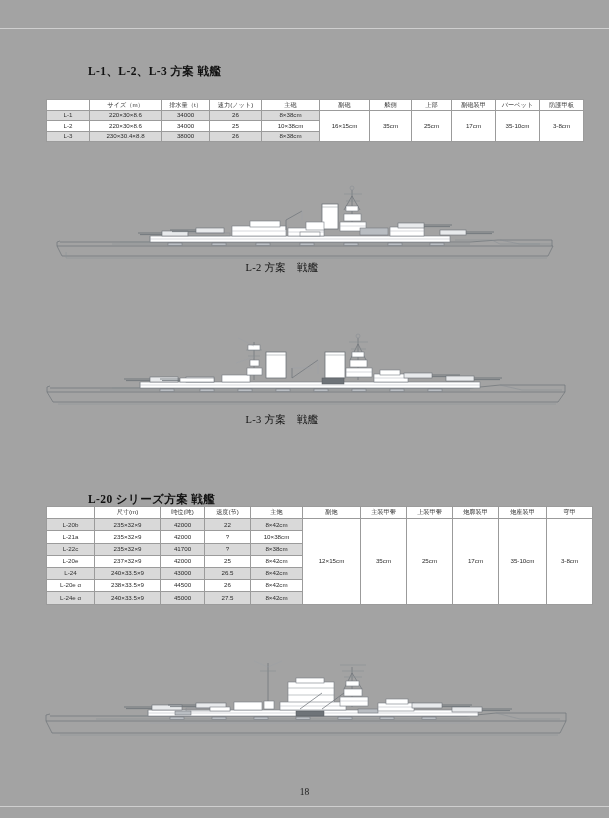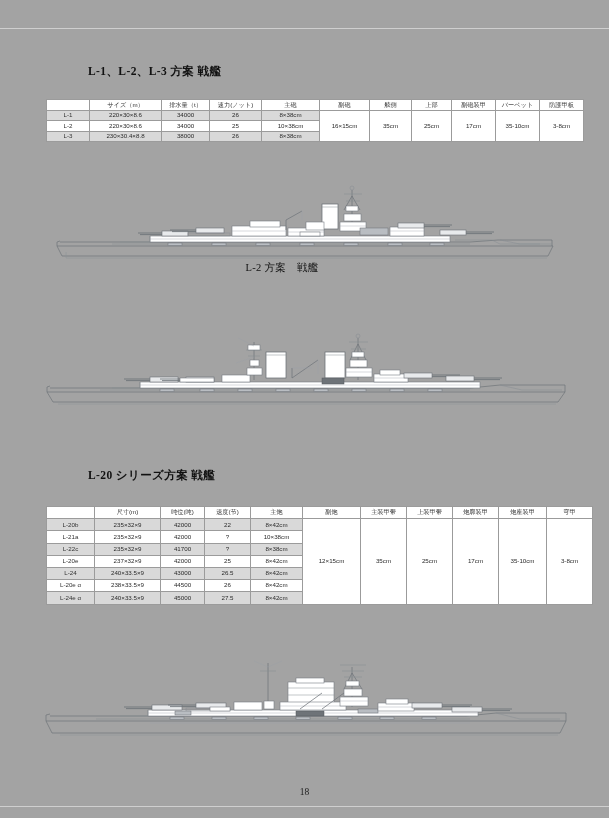--- a/index.html
+++ b/index.html
@@ -39,21 +39,21 @@
   .section-title {
     position: absolute;
     font-family: "Liberation Serif", "DejaVu Serif", serif;
     font-weight: bold;
     font-size: 11.5px;
     letter-spacing: .4px;
     color: #111;
     white-space: nowrap;
   }
   #title-1 { left: 88px; top: 64px; }
-  #title-2 { left: 88px; top: 468px; }
+  #title-2 { left: 88px; top: 492px; }
 
   table.spec {
     position: absolute;
     border-collapse: collapse;
     font-family: "Liberation Sans", "DejaVu Sans", sans-serif;
     font-size: 6.2px;
     color: #2a2a2a;
     table-layout: fixed;
   }
   table.spec td, table.spec th {
@@ -357,20 +357,21 @@
         <rect class="supd" x="200" y="73" width="14" height="2.6"></rect>
         <rect class="supd" x="238" y="73" width="14" height="2.6"></rect>
         <rect class="supd" x="276" y="73" width="14" height="2.6"></rect>
         <rect class="supd" x="314" y="73" width="14" height="2.6"></rect>
         <rect class="supd" x="352" y="73" width="14" height="2.6"></rect>
         <rect class="supd" x="390" y="73" width="14" height="2.6"></rect>
         <rect class="supd" x="428" y="73" width="14" height="2.6"></rect>
       </g>
     </svg>
   </div>
+  <div class="caption" style="top:413px">L-3 方案　戦艦</div>
 
   <div class="section-title" id="title-2">L-20 シリーズ方案  戦艦</div>
 
   <table class="spec" id="table-2">
     <colgroup>
       <col style="width:48px">
         <col style="width:66px">
         <col style="width:44px">
       <col style="width:46px">
         <col style="width:52px">

